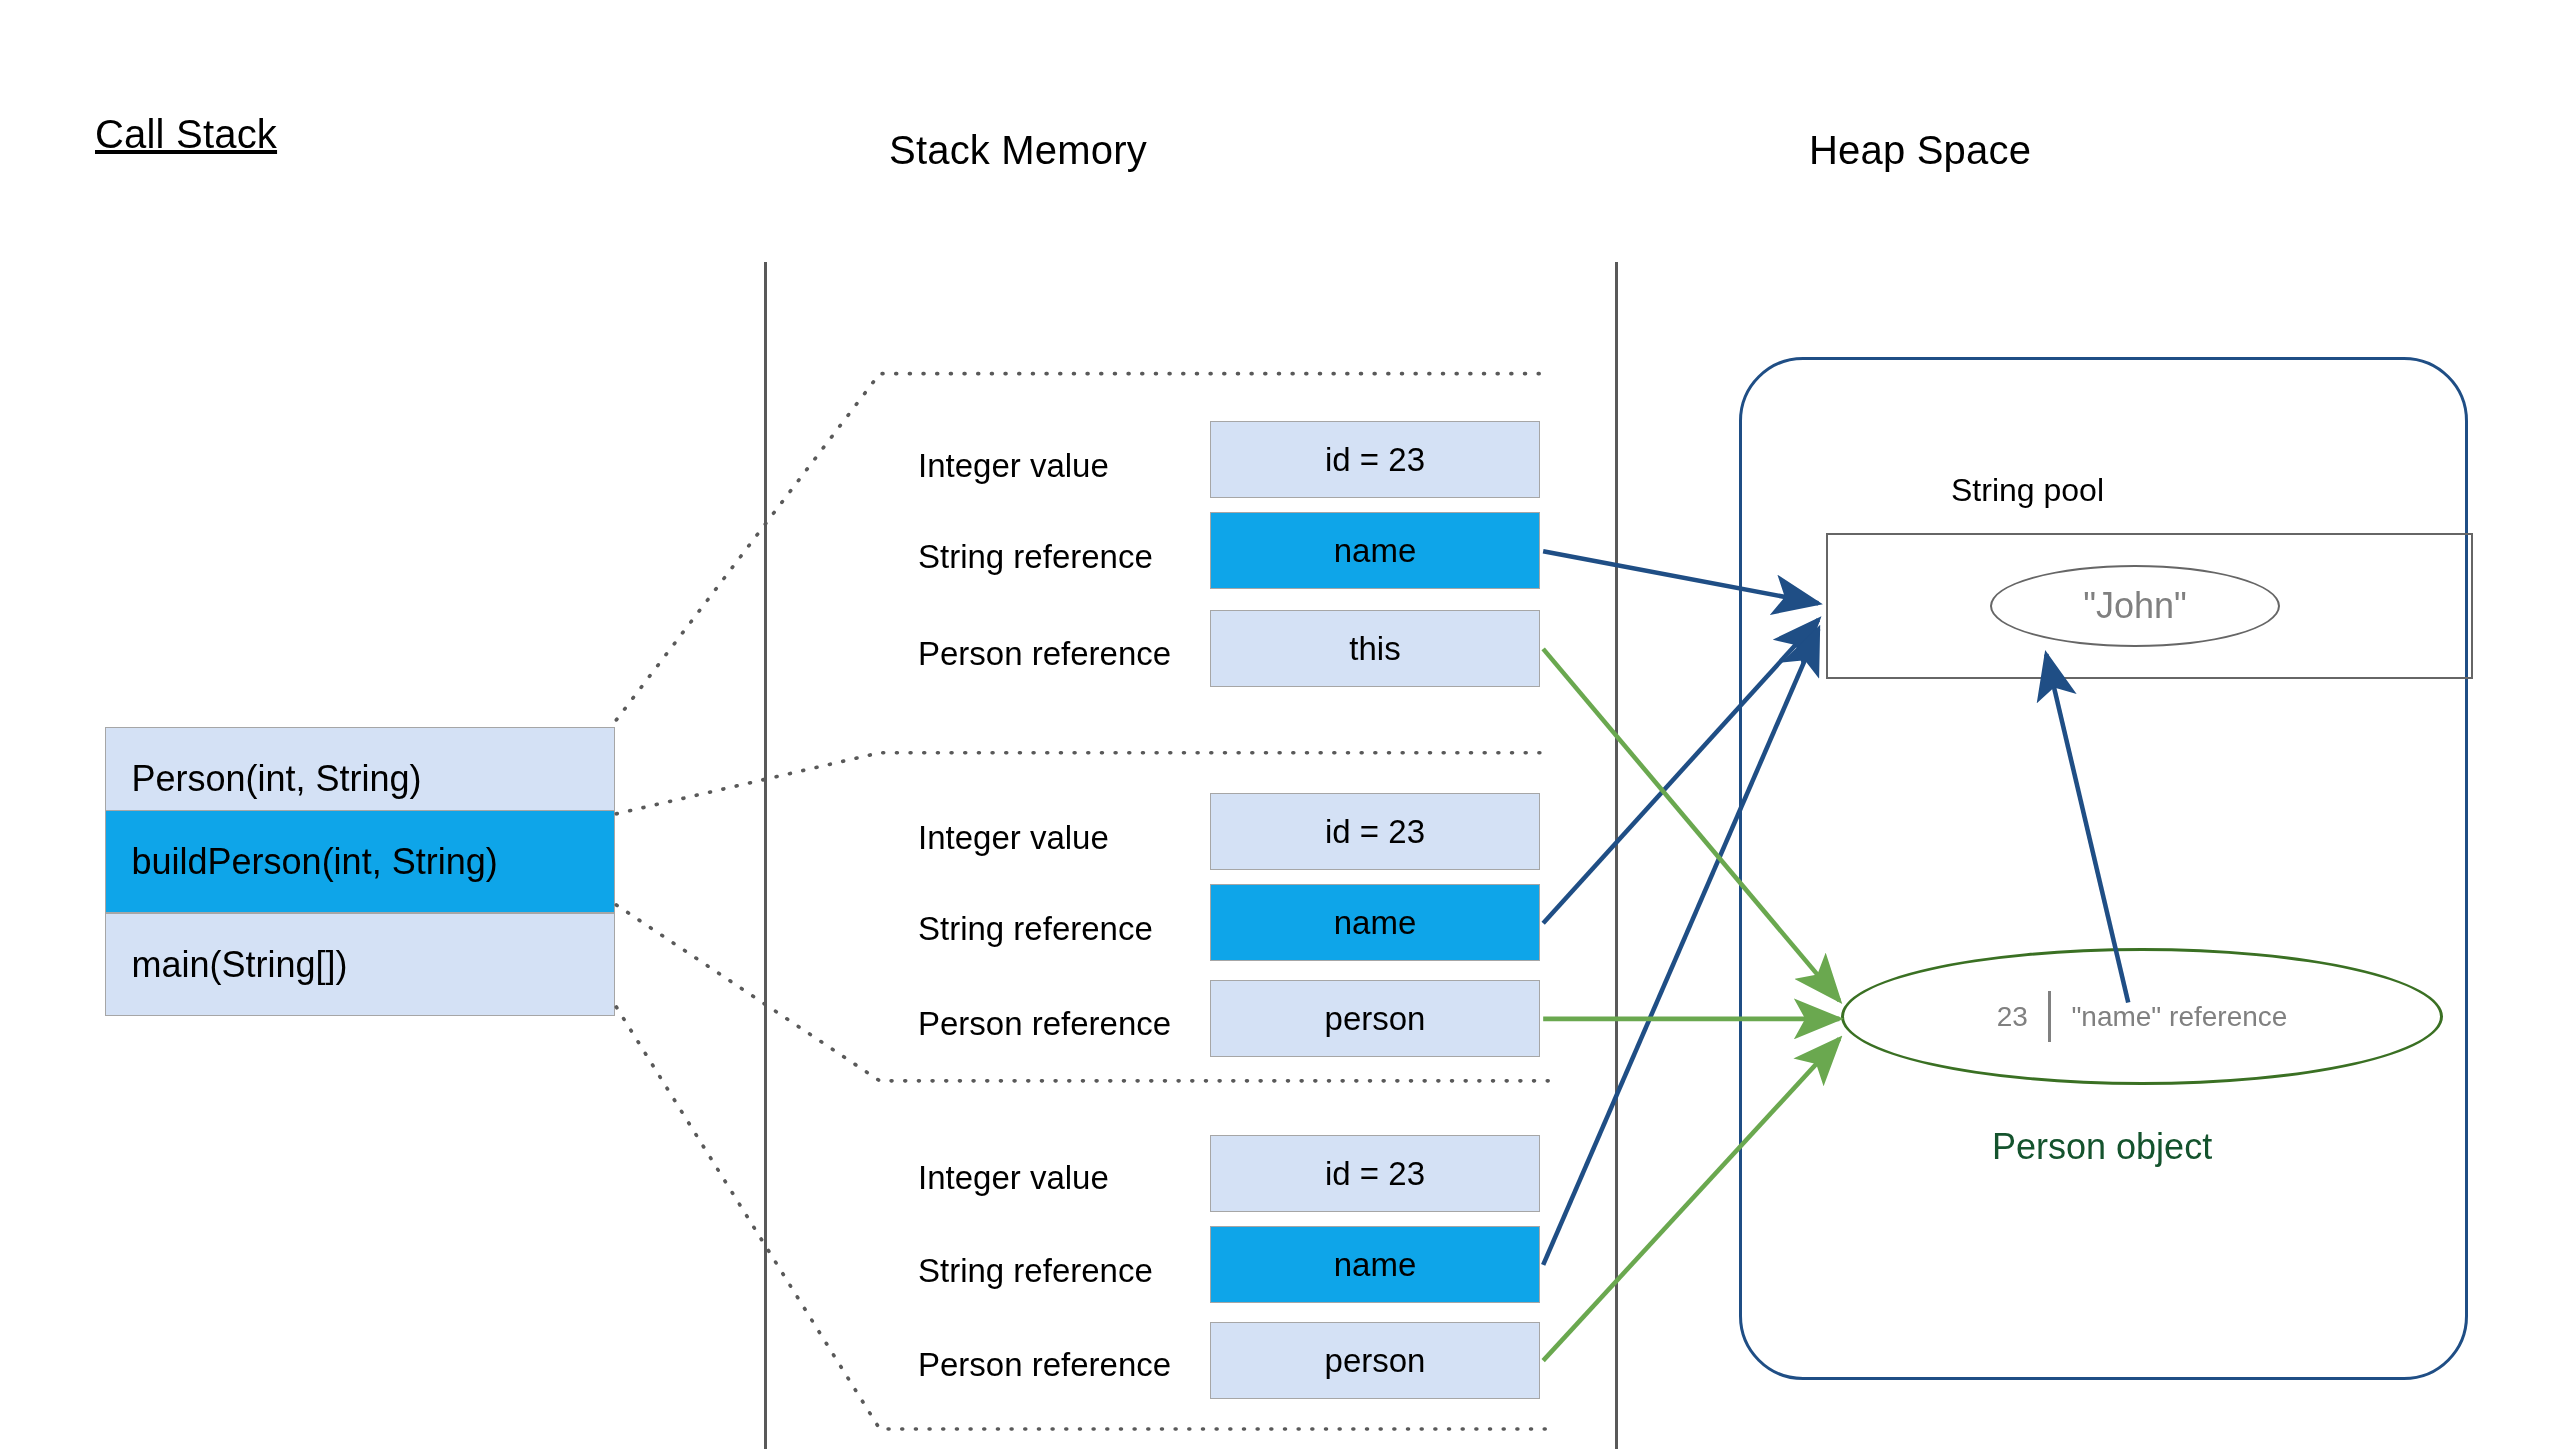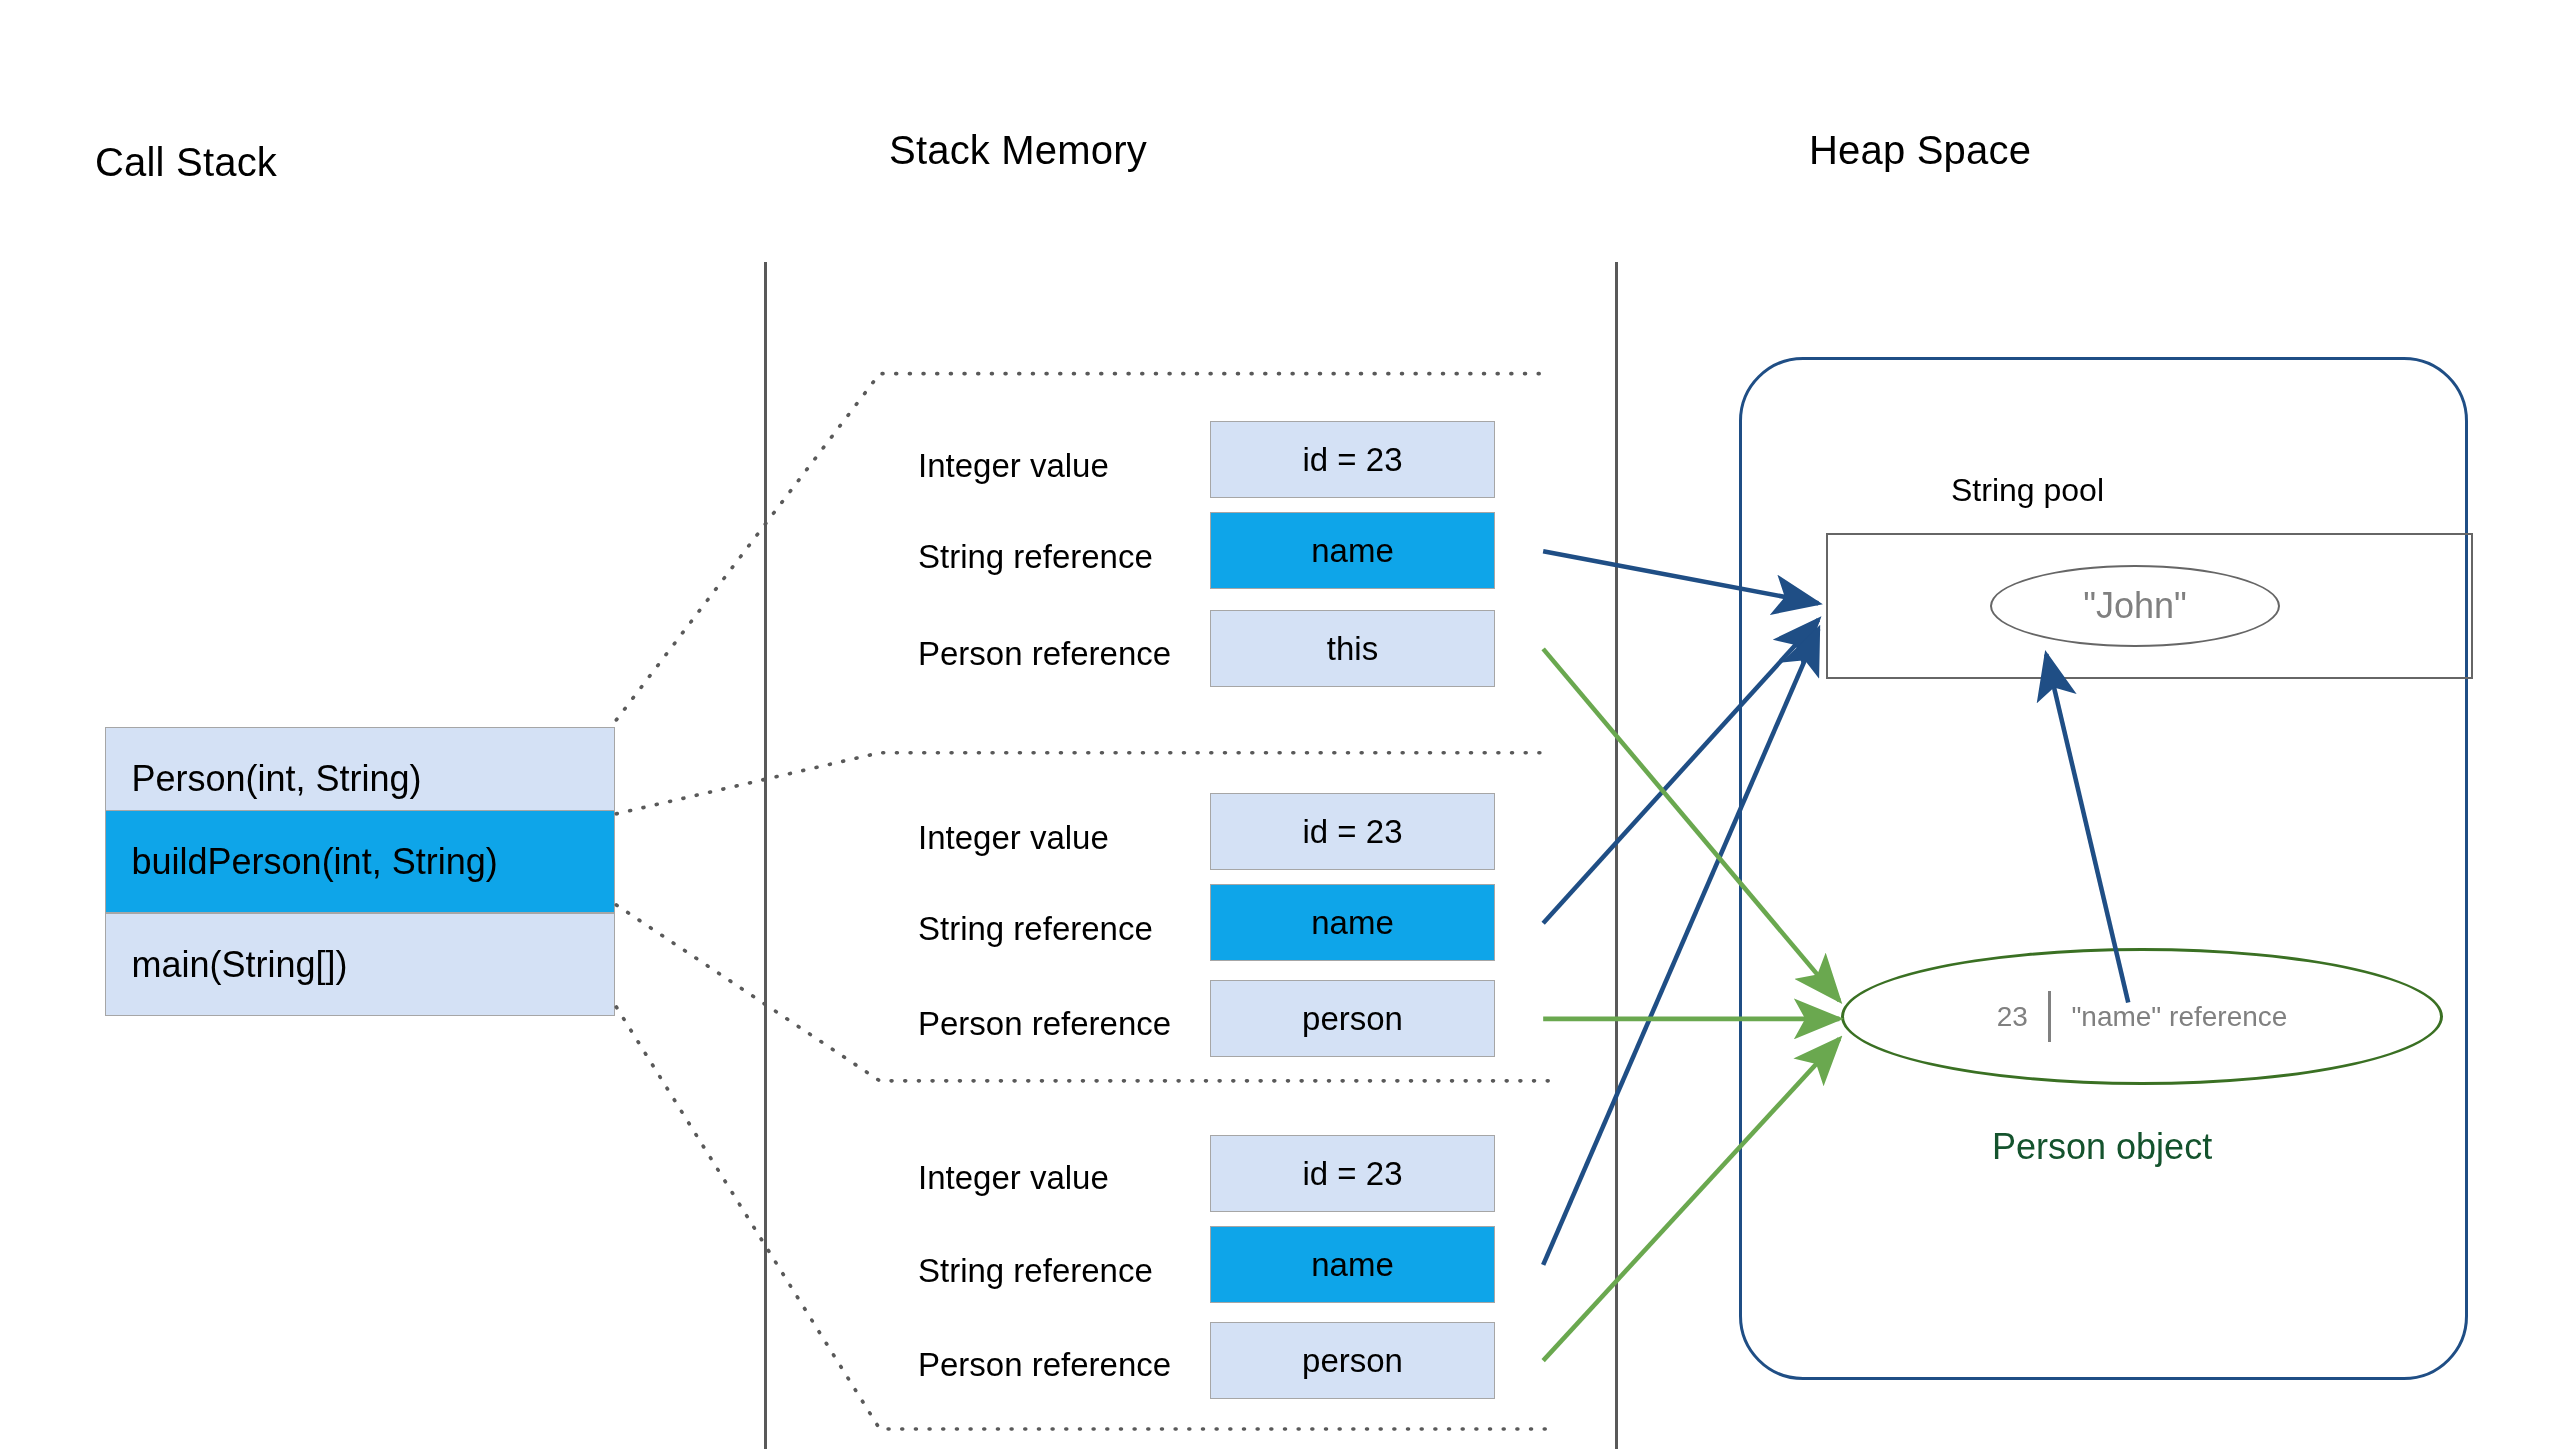--- a/index.html
+++ b/index.html
@@ -52,21 +52,21 @@
   .sm-label {
     position: absolute;
     font-size: 33px;
     color: #000;
     white-space: nowrap;
     margin-left: 16px;
   }
   .sm-cell {
     position: absolute;
     left: 1210px;
-    width: 285px;
+    width: 330px;
     height: 77px;
     box-sizing: border-box;
     border: 1.8px solid #a6a6a6;
     display: flex;
     align-items: center;
     justify-content: center;
     font-size: 33px;
     color: #000;
     white-space: nowrap;
   }
@@ -151,21 +151,21 @@
     width: 2576px;
     height: 1449px;
     pointer-events: none;
   }
 </style>
 </head>
 <body>
 
 <div id="canvas">
 
-  <div class="col-title" style="left:95px; top:140px;">Call Stack</div>
+  <div class="col-title" style="left:95px; top:112px;text-decoration:underline;">Call Stack</div>
   <div class="col-title" style="left:889px; top:128px;">Stack Memory</div>
   <div class="col-title" style="left:1809px; top:128px;">Heap Space</div>
 
   <div class="divider" style="left:764px; top:262px; height:1188px;"></div>
   <div class="divider" style="left:1615px; top:262px; height:1188px;"></div>
 
   <div class="cs-frame fill-blue" style="top:727px;">
     <span>Person(int, String)</span>
   </div>
   <div class="cs-frame fill-blue" style="top:913px;">

